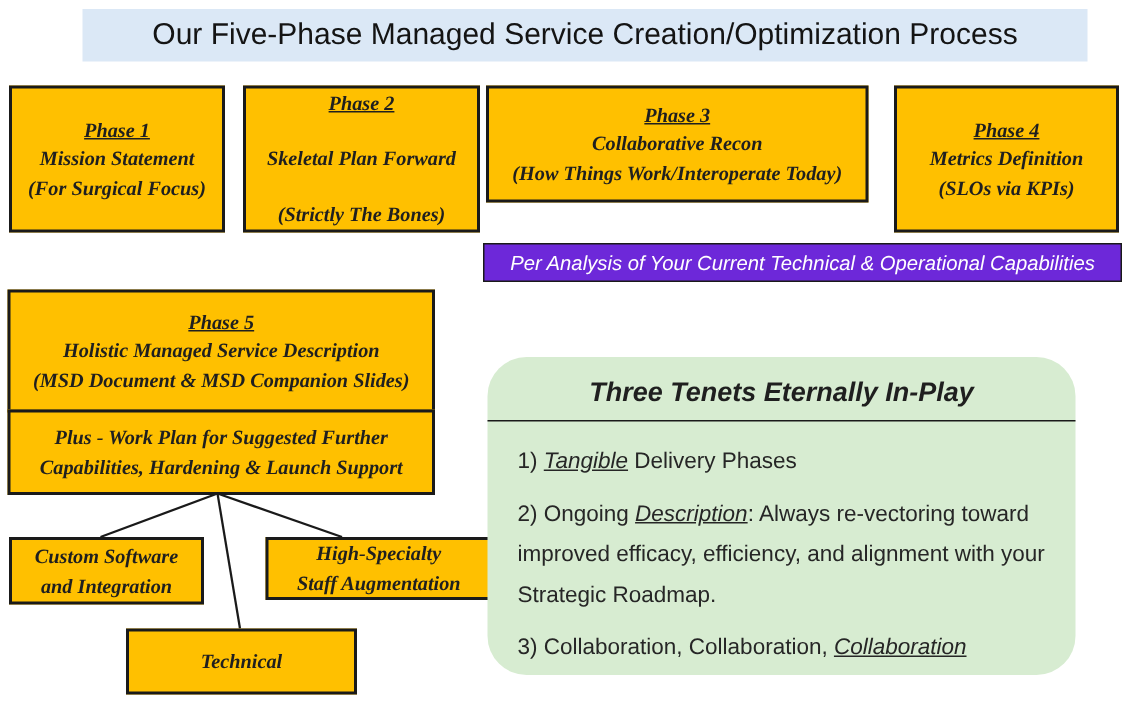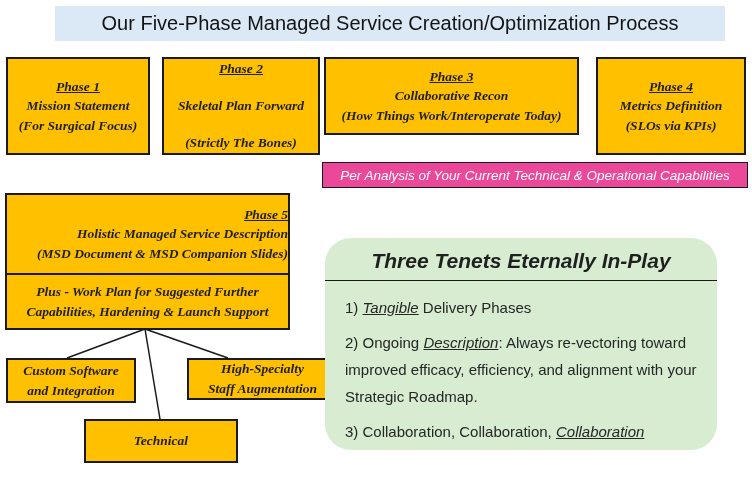--- a/index.html
+++ b/index.html
@@ -17,39 +17,39 @@
     display:flex;flex-direction:column;align-items:center;justify-content:center;
     font-style:italic;font-weight:700;font-size:13.5px;line-height:1.45;
     text-align:center;color:#1f1f1f;font-family:Liberation Serif, serif;}
   .gold .hd{text-decoration:underline;}
 
   .phase1{left:6px;top:57px;width:144px;height:98px;}
   .phase2{left:162px;top:57px;width:158px;height:98px;justify-content:space-between;}
   .phase3{left:324px;top:57px;width:255px;height:78px;}
   .phase4{left:596px;top:57px;width:150px;height:98px;}
 
-  .banner{left:322px;top:162px;width:426px;height:26px;background:#ec4899;
+  .banner{left:322px;top:162px;width:426px;height:26px;background:#6d28d9;
     border:1px solid #1a1a1a;display:flex;align-items:center;justify-content:center;
     color:#ffffff;font-style:italic;font-size:13.5px;}
 
-  .phase5{left:5px;top:193px;width:285px;height:82px;align-items:flex-end;}
+  .phase5{left:5px;top:193px;width:285px;height:82px;}
   .plusbox{left:5px;top:273px;width:285px;height:57px;}
 
   .addon1{left:6px;top:358px;width:130px;height:45px;}
-  .addon2{left:177px;top:358px;width:151px;height:42px;margin-left:10px;}
+  .addon2{left:177px;top:358px;width:151px;height:42px;}
   .addon3{left:84px;top:419px;width:154px;height:44px;}
 
   .connectors{left:0;top:320px;width:340px;height:110px;}
 
   
   .tenets{left:325px;top:238px;width:392px;height:212px;background:#d7ecd1;
     border-radius:26px;}
   .tenets-title{left:325px;top:246px;width:392px;height:30px;
     display:flex;align-items:center;justify-content:center;
-    font-style:italic;font-weight:600;font-size:21px;color:#1f1f1f;text-align:right;}
+    font-style:italic;font-weight:600;font-size:18px;color:#1f1f1f;text-align:right;}
   .tenets-divider{left:325px;top:280px;width:392px;height:0;
     border-top:1.5px solid #1a1a1a;}
   .tenets-items{left:345px;top:294px;width:352px;height:156px;
     font-size:15px;line-height:1.8;color:#262626;}
   .tenets-items .item{margin:0 0 8px 0;}
   .uw{font-style:italic;text-decoration:underline;}
 </style>
 </head>
 <body>
 

